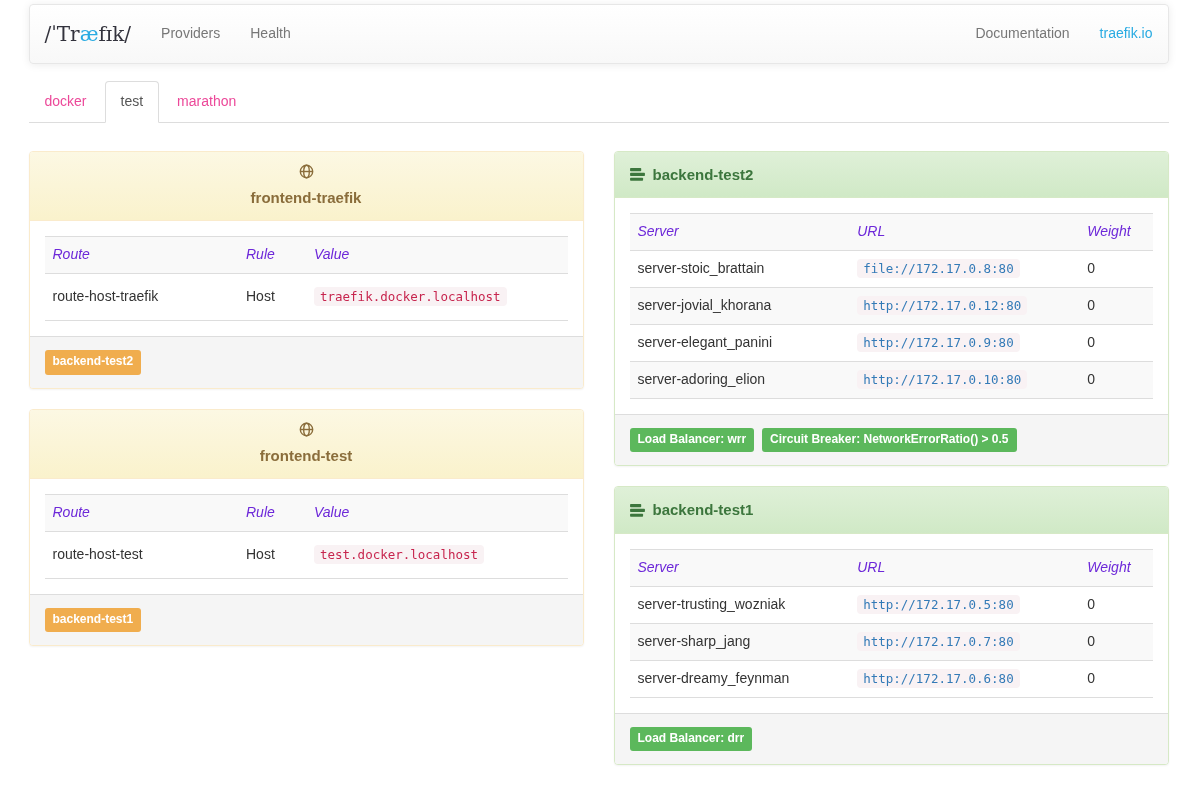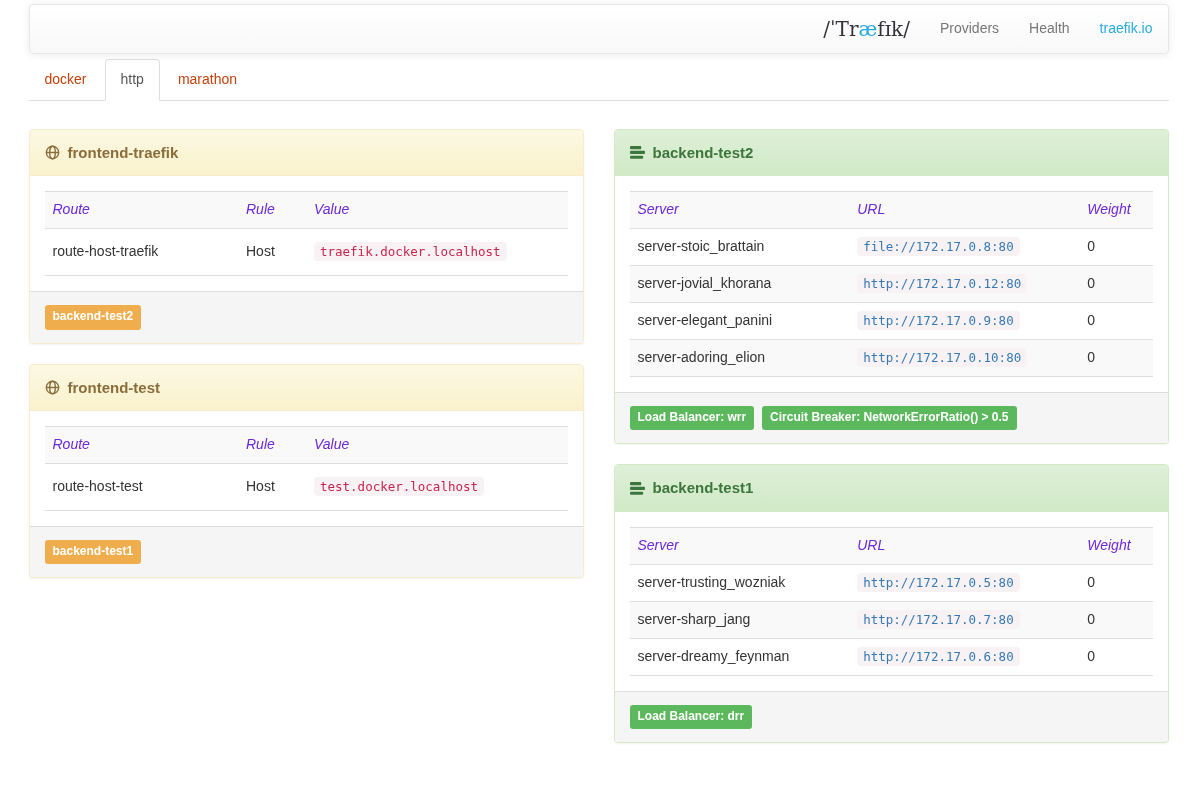--- a/index.html
+++ b/index.html
@@ -12,29 +12,29 @@
     line-height: 1.42857;
     width: 1197px;
     min-height: 807px;
   }
   a { text-decoration: none; cursor: pointer; }
   .container { width: 1170px; margin: 0 auto; padding: 0 15px; }
 
   
   .navbar {
     margin-top: 4px;
-    margin-bottom: 5px;
-    height: 50px;
+    margin-bottom: 17px;
+    height: 60px;
     background: linear-gradient(#ffffff, #f8f8f8);
     border: 1px solid #e7e7e7;
     border-radius: 4px;
     box-shadow: 0 1px 8px rgba(0,0,0,0.08);
     display: flex;
     align-items: stretch;
-    justify-content: flex-end;
+    justify-content: space-between;
   }
   .navbar-left, .navbar-right { display: flex; align-items: stretch; }
   .navbar-brand {
     display: flex;
     align-items: center;
     padding: 0 15px;
     font-family: "DejaVu Serif", serif;
     font-size: 20px;
     color: #32323c;
   }
@@ -52,21 +52,21 @@
     display: flex;
     list-style: none;
     margin: 0 0 28px 0;
     padding: 0;
     border-bottom: 1px solid #ddd;
   }
   .nav-tabs li { margin-bottom: -1px; margin-right: 2px; }
   .nav-tabs a {
     display: block;
     padding: 10px 15px;
-    color: #c2410c;
+    color: #ec4899;
     border: 1px solid transparent;
     border-radius: 4px 4px 0 0;
   }
   .nav-tabs li.active a {
     color: #555;
     background: #fff;
     border-color: #ddd #ddd transparent #ddd;
   }
 
   
@@ -89,20 +89,21 @@
     font-weight: bold;
     font-size: 15px;
     border-bottom: 1px solid;
     border-radius: 3px 3px 0 0;
   }
   .panel-warning { border-color: #faebcc; }
   .panel-warning > .panel-heading {
     background: linear-gradient(#fcf8e3, #faf2cc);
     border-color: #faebcc;
     color: #8a6d3b;
+    flex-direction: column;
   }
   .panel-success { border-color: #d6e9c6; }
   .panel-success > .panel-heading {
     background: linear-gradient(#dff0d8, #d0e9c6);
     border-color: #d6e9c6;
     color: #3c763d;
   }
   .panel-body { padding: 15px; }
   .panel-footer {
     padding: 13px 15px;
@@ -164,30 +165,31 @@
     <div class="navbar-left">
       <a class="navbar-brand">
         <span>/ˈTr</span>
           <span class="brand-accent">æ</span>
           <span>fɪk/</span>
       </a>
       <a class="nav-link">Providers</a>
       <a class="nav-link">Health</a>
     </div>
     <div class="navbar-right">
+      <a class="nav-link">Documentation</a>
       <a class="nav-link highlight">traefik.io</a>
     </div>
   </nav>
 
   <ul class="nav-tabs">
     <li>
         <a>docker</a>
       </li>
     <li class="active">
-        <a>http</a>
+        <a>test</a>
       </li>
     <li>
         <a>marathon</a>
       </li>
   </ul>
 
   <div class="row">
 
     <div class="col">
 

